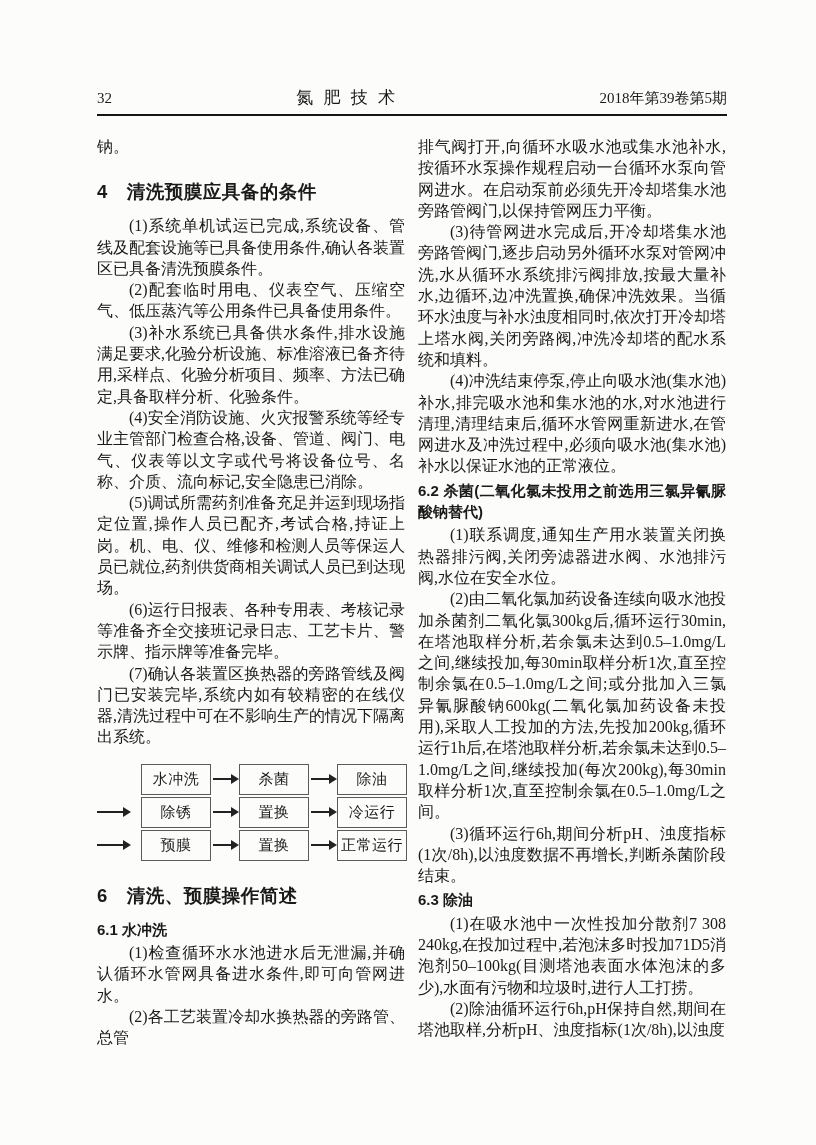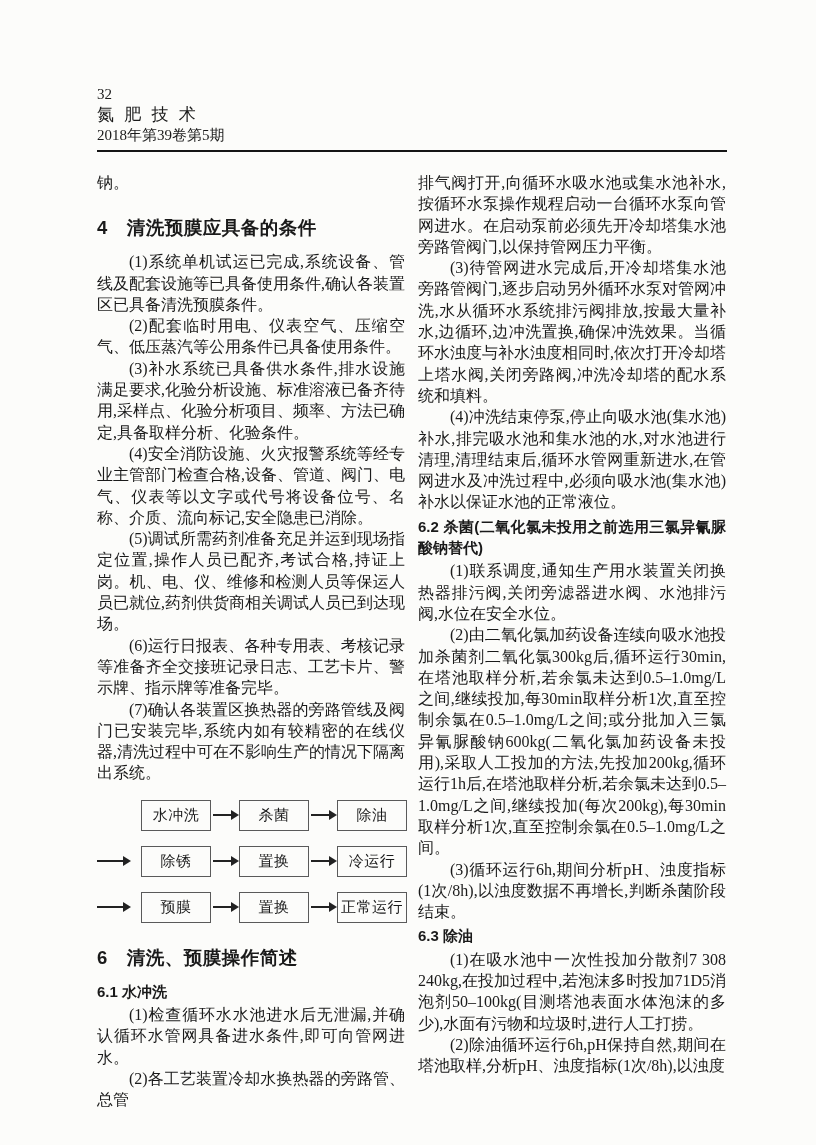--- a/index.html
+++ b/index.html
@@ -1,34 +1,34 @@
 <!DOCTYPE html>
 <html><head>
 <meta charset="utf-8">
 <style>
   html,body{margin:0;padding:0;background:#e8e8e6;}
   .page{
     width:816px;height:1145px;background:#fcfcfa;color:#1a1a1a;
     font-family:"Liberation Serif", serif;
     box-sizing:border-box;padding:86px 89px 30px 97px;margin:0 auto;position:relative;
   }
-  .header{display:flex;align-items:baseline;flex-direction:column;}
+  .header{display:flex;align-items:baseline;}
   .pageno{width:70px;font-size:15px;}
   .jtitle{flex:1;text-align:center;font-size:17px;letter-spacing:3px;}
-  .issue{width:200px;text-align:left;font-size:15px;}
+  .issue{width:200px;text-align:right;font-size:15px;}
   .rule{border-bottom:2.5px solid #151515;margin-top:5px;}
   .columns{display:flex;gap:13px;margin-top:20px;}
   .col{width:308px;}
   p.body{font-size:16px;line-height:21.3px;text-align:justify;margin:0;text-indent:2em;}
   p.cont{text-indent:0;}
   h2.sec{font-family:"Liberation Sans", sans-serif;font-size:18.5px;font-weight:bold;
          margin:23px 0 11px;line-height:24px;letter-spacing:.5px;}
   h3.sub{font-family:Liberation Sans, sans-serif;font-size:15px;font-weight:bold;
          margin:3px 0 2px;line-height:21.3px;text-align:justify;}
-  .flowchart{margin:16px 0 20px;display:flex;flex-direction:column;gap:15px;}
+  .flowchart{margin:16px 0 20px;display:flex;flex-direction:column;gap:2px;}
   .frow{display:flex;align-items:center;height:31px;}
   .slot{width:44px;display:flex;align-items:center;flex:none;}
   .fbox{width:68px;height:29px;border:1.3px solid #5a5a5a;background:#fcfcfa;flex:none;
         display:flex;align-items:center;justify-content:center;
         font-size:15px;letter-spacing:.5px;}
   .farrow{position:relative;width:24px;height:1.8px;background:#222;margin:0 2px;flex:none;}
   .farrow::after{content:"";position:absolute;right:-2px;top:-4.1px;
         border-left:8px solid #222;border-top:5px solid transparent;border-bottom:5px solid transparent;}
   .farrow.inarrow{width:32px;margin:0 10px 0 0;}
 </style>

